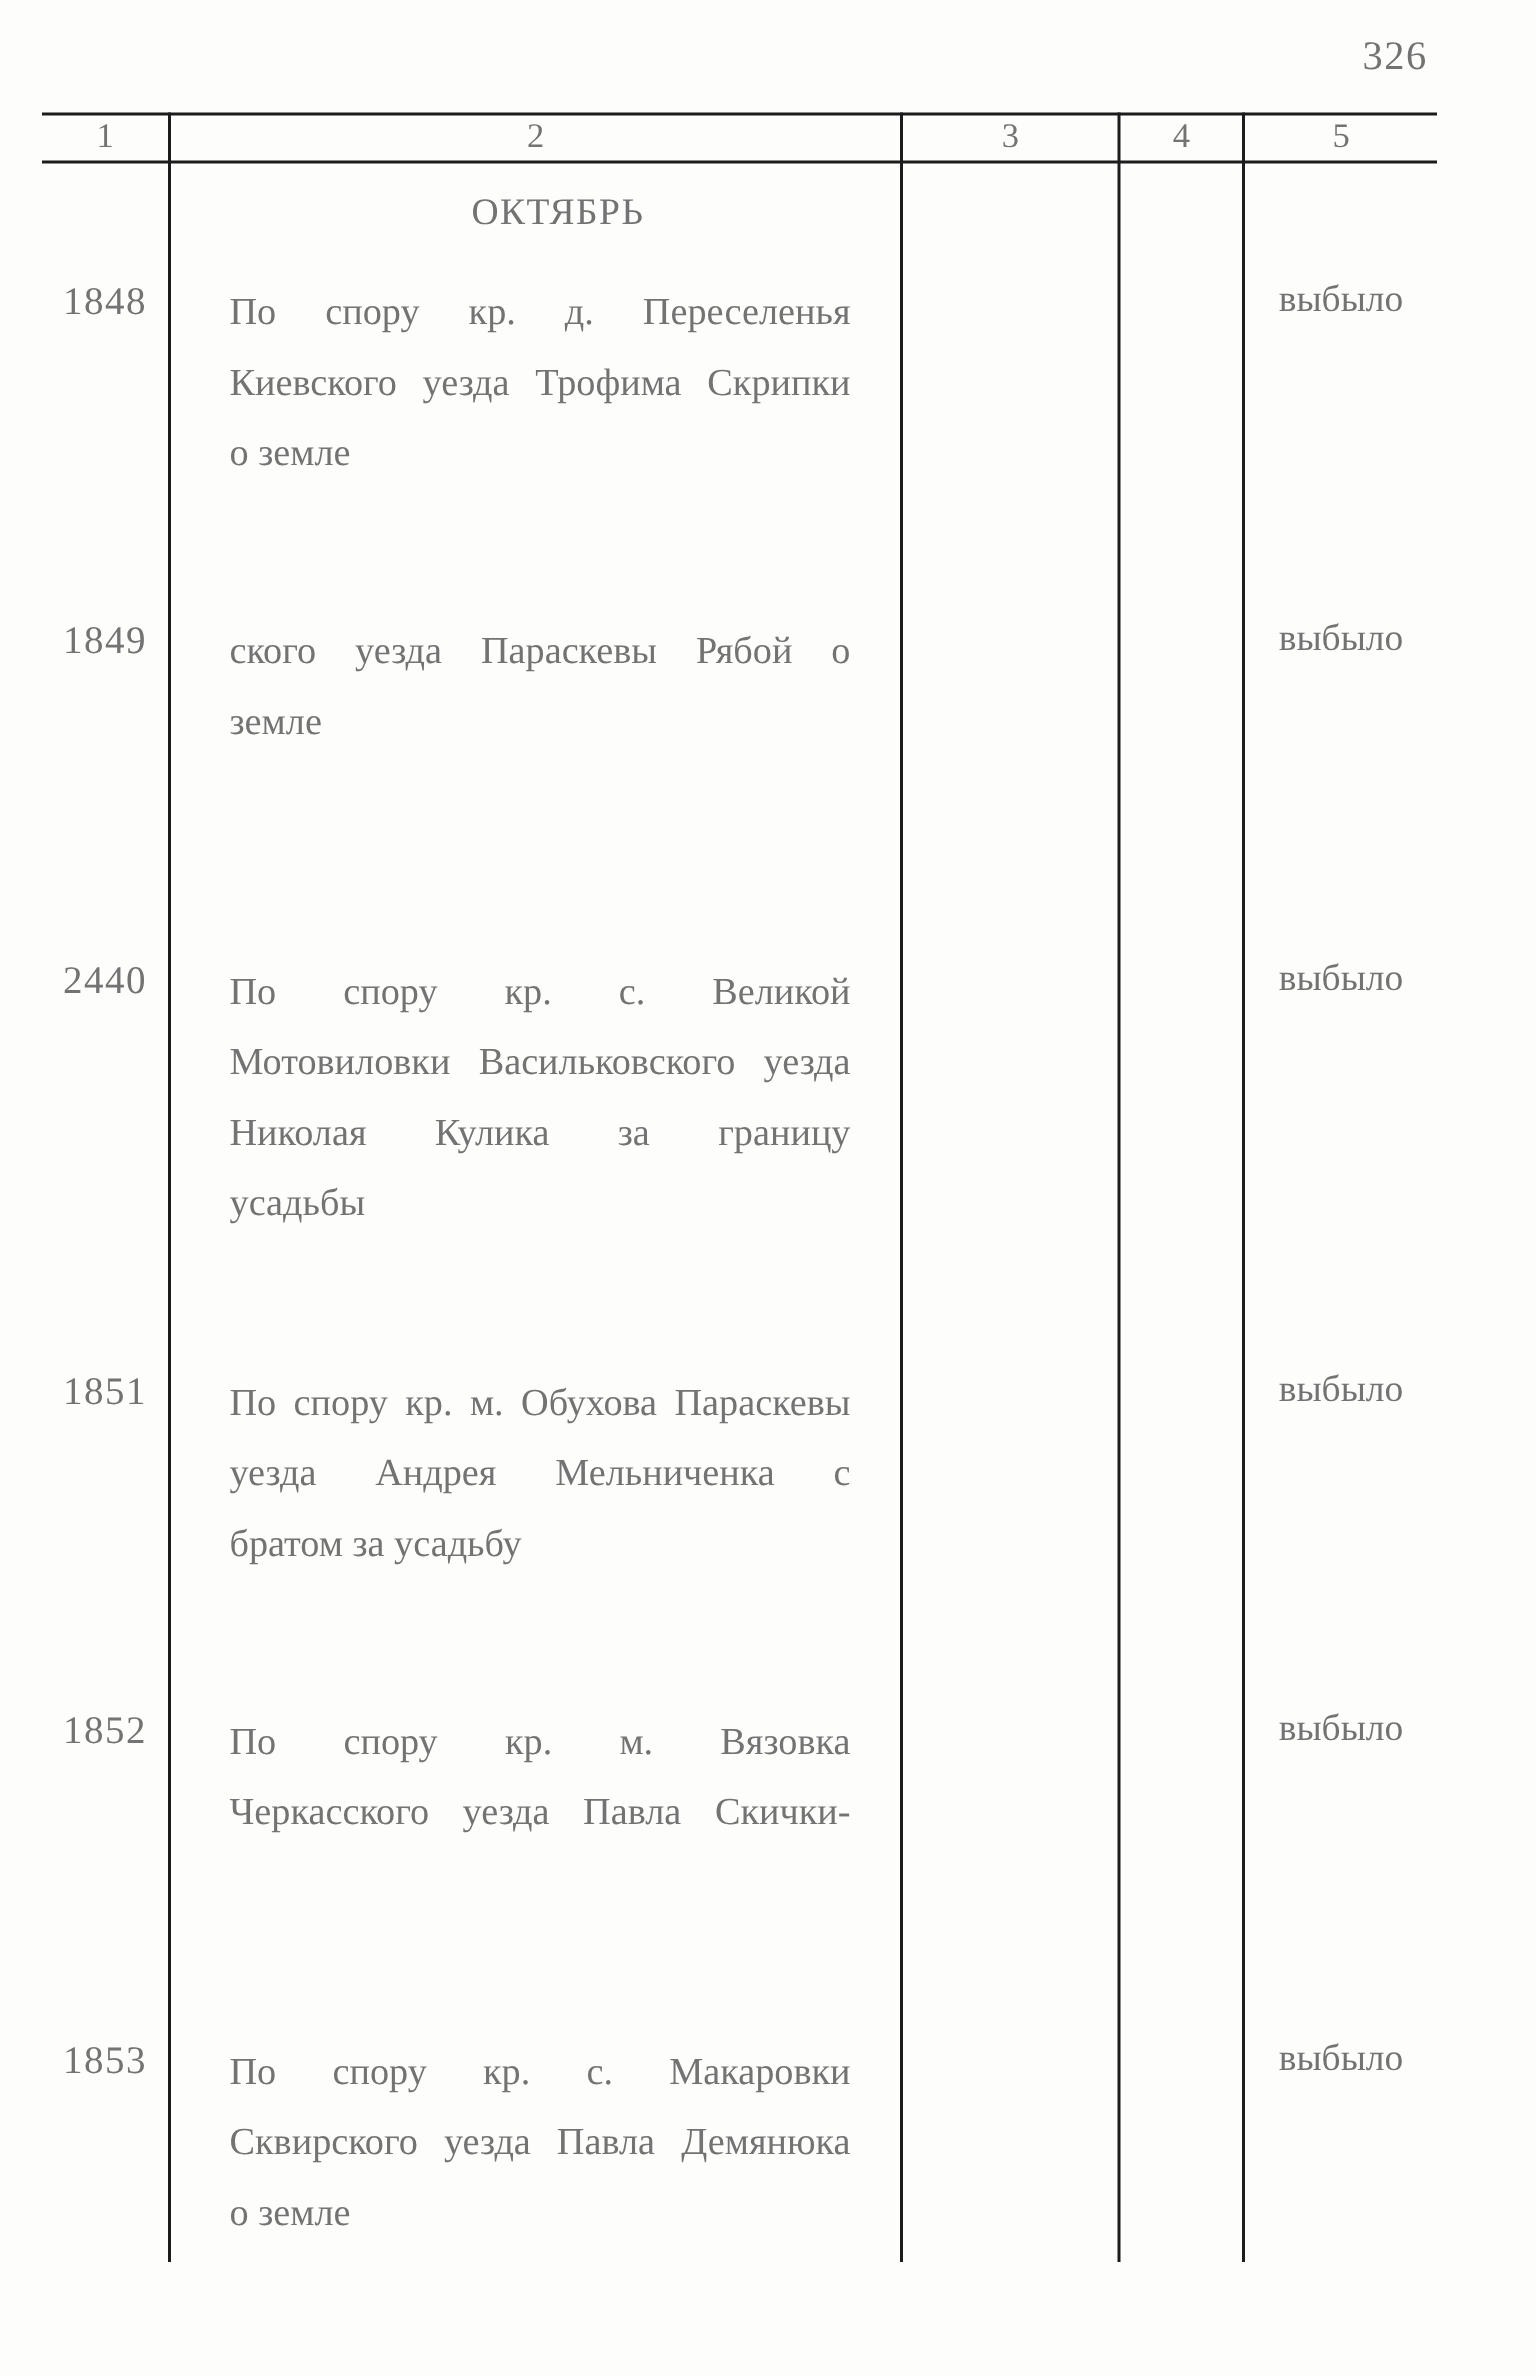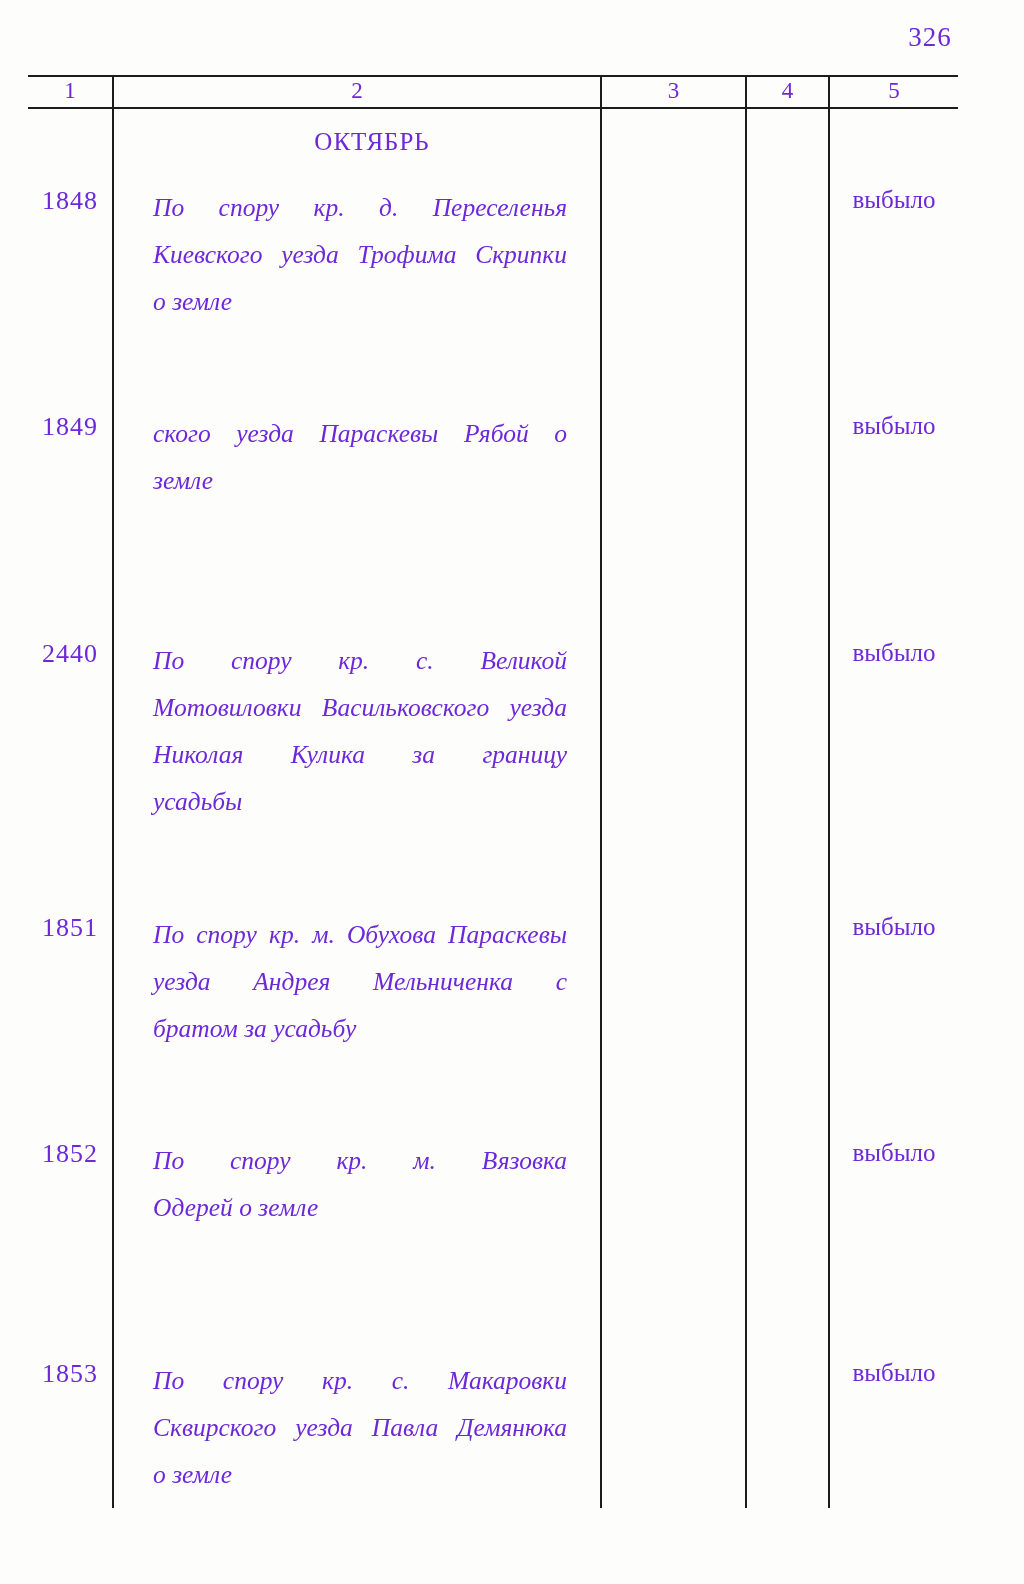--- a/index.html
+++ b/index.html
@@ -1,21 +1,21 @@
 <!DOCTYPE html>
 <html><head>
 <meta charset="utf-8">
 <style>
   html,body{margin:0;padding:0;background:#e8e8e8;}
   .page{
     position:relative;
     width:1024px;height:1584px;
     background:#fdfdfc;
     font-family:"Liberation Serif","DejaVu Serif",serif;
-    color:#6d28d9;
+    color:#737373;
     overflow:hidden;
     margin:0 auto;
   }
   .page-number{
     position:absolute;top:22px;left:890px;width:80px;
     font-size:27px;letter-spacing:1px;text-align:center;
   }
   
   .hline{position:absolute;left:28px;width:930px;height:2px;background:#1c1c1c;}
   .hline.top{top:75px;}
@@ -41,21 +41,21 @@
   
   .row{position:absolute;left:0;width:1024px;}
   .rid{
     position:absolute;left:28px;width:84px;top:2px;
     text-align:center;font-size:26px;letter-spacing:1px;
   }
   .rtext{
     position:absolute;left:153px;width:414px;top:0;
     font-size:25.5px;line-height:47px;
   }
-  .rtext .line{white-space:normal;font-style:italic;}
+  .rtext .line{white-space:normal;}
   .rtext .line.j{text-align:justify;text-align-last:justify;}
   .rstatus{
     position:absolute;left:830px;width:128px;top:2px;
     text-align:center;font-size:25px;
   }
   .r0{top:184px;} .r1{top:410px;} .r2{top:637px;}
   .r3{top:911px;} .r4{top:1137px;} .r5{top:1357px;}
 </style>
 </head>
 <body>
@@ -118,21 +118,21 @@
       <div class="line j">уезда Андрея Мельниченка с</div>
       <div class="line">братом за усадьбу</div>
     </div>
     <div class="rstatus">выбыло</div>
   </div>
 
   <div class="row r4">
     <div class="rid">1852</div>
     <div class="rtext">
       <div class="line j">По спору кр. м. Вязовка</div>
-      <div class="line">Одерей о земле</div>
+      <div class="line j">Черкасского уезда Павла Скички-</div>
     </div>
     <div class="rstatus">выбыло</div>
   </div>
 
   <div class="row r5">
     <div class="rid">1853</div>
     <div class="rtext">
       <div class="line j">По спору кр. с. Макаровки</div>
       <div class="line j">Сквирского уезда Павла Демянюка</div>
       <div class="line">о земле</div>

